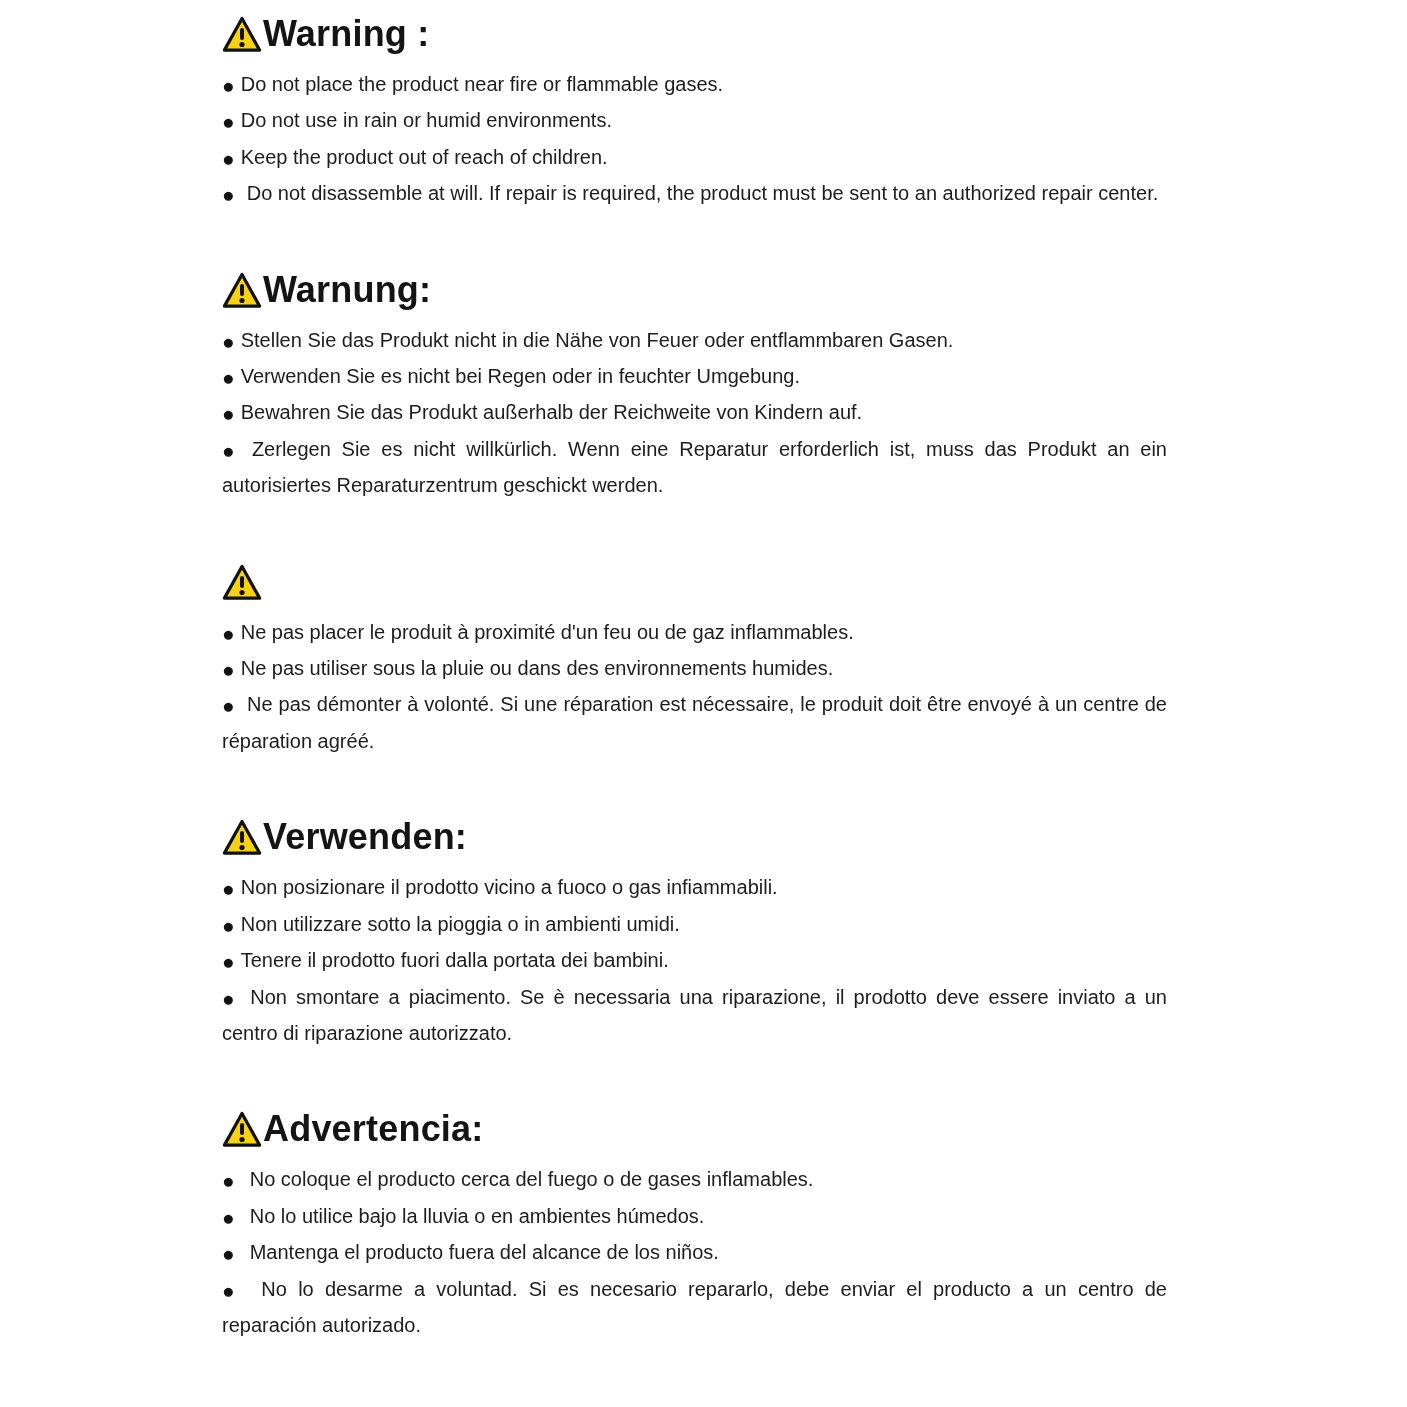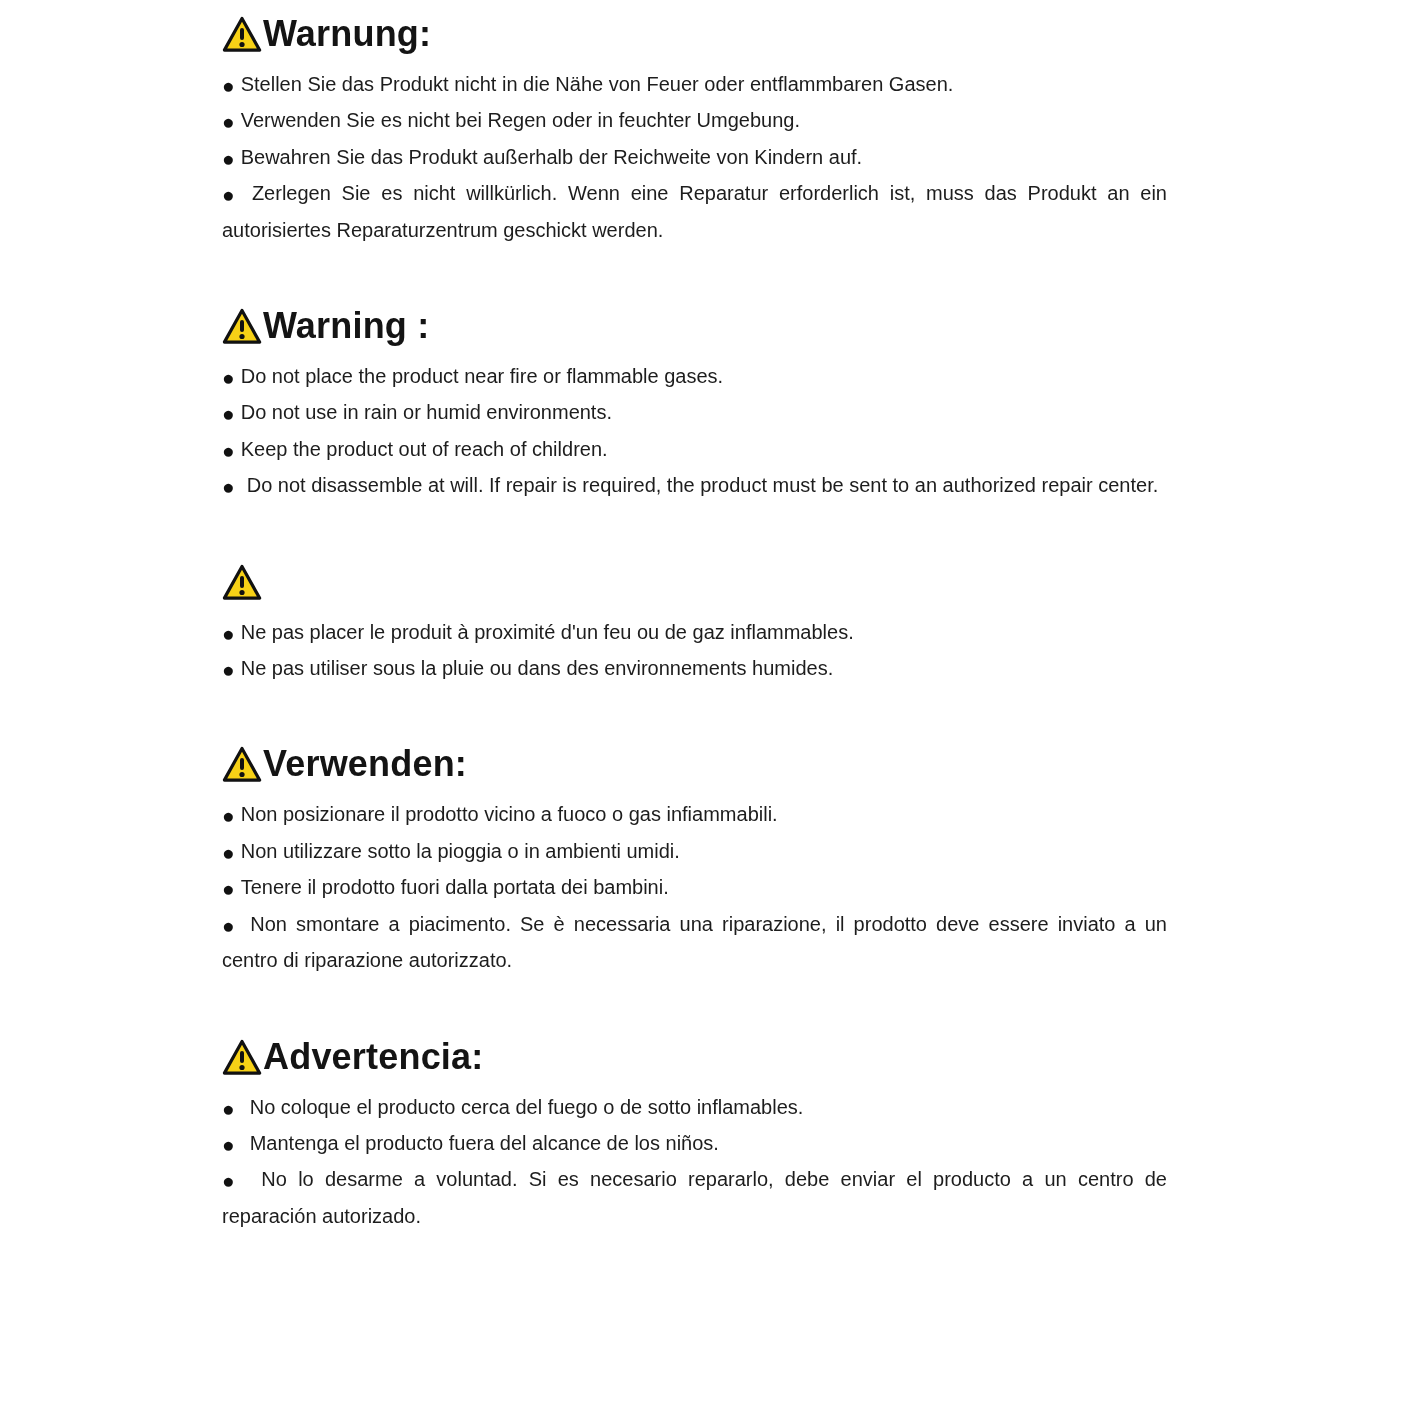--- a/index.html
+++ b/index.html
@@ -70,53 +70,54 @@
 
 <div class="page">
 
   <section class="warn-section">
     <h2 class="section-heading">
       <svg class="tri-icon" viewBox="0 0 100 92" aria-hidden="true">
         <path d="M50 6 L94 85 L6 85 Z" fill="#F7D116" stroke="#111111" stroke-width="8" stroke-linejoin="round"></path>
         <rect x="45" y="30" width="10" height="30" rx="5" fill="#111111"></rect>
         <circle cx="50" cy="71" r="6.5" fill="#111111"></circle>
       </svg>
+      <span class="heading-text">Warning :</span>
+    </h2>
+    <p class="bullet-item"><span class="dot">●</span><span>Do not place the product near fire or flammable gases.</span></p>
+    <p class="bullet-item"><span class="dot">●</span><span>Do not use in rain or humid environments.</span></p>
+    <p class="bullet-item"><span class="dot">●</span><span>Keep the product out of reach of children.</span></p>
+    <p class="bullet-item wrapped"><span class="dot">●</span><span>Do not disassemble at will. If repair is required, the product must be sent to an authorized repair center.</span></p>
+  </section>
+
+  <section class="warn-section">
+    <h2 class="section-heading">
+      <svg class="tri-icon" viewBox="0 0 100 92" aria-hidden="true">
+        <path d="M50 6 L94 85 L6 85 Z" fill="#F7D116" stroke="#111111" stroke-width="8" stroke-linejoin="round"></path>
+        <rect x="45" y="30" width="10" height="30" rx="5" fill="#111111"></rect>
+        <circle cx="50" cy="71" r="6.5" fill="#111111"></circle>
+      </svg>
       <span class="heading-text">Warnung:</span>
     </h2>
     <p class="bullet-item"><span class="dot">●</span><span>Stellen Sie das Produkt nicht in die Nähe von Feuer oder entflammbaren Gasen.</span></p>
     <p class="bullet-item"><span class="dot">●</span><span>Verwenden Sie es nicht bei Regen oder in feuchter Umgebung.</span></p>
     <p class="bullet-item"><span class="dot">●</span><span>Bewahren Sie das Produkt außerhalb der Reichweite von Kindern auf.</span></p>
     <p class="bullet-item wrapped"><span class="dot">●</span><span>Zerlegen Sie es nicht willkürlich. Wenn eine Reparatur erforderlich ist, muss das Produkt an ein autorisiertes Reparaturzentrum geschickt werden.</span></p>
   </section>
 
   <section class="warn-section">
     <h2 class="section-heading">
       <svg class="tri-icon" viewBox="0 0 100 92" aria-hidden="true">
         <path d="M50 6 L94 85 L6 85 Z" fill="#F7D116" stroke="#111111" stroke-width="8" stroke-linejoin="round"></path>
         <rect x="45" y="30" width="10" height="30" rx="5" fill="#111111"></rect>
         <circle cx="50" cy="71" r="6.5" fill="#111111"></circle>
       </svg>
-      <span class="heading-text">Warning :</span>
-    </h2>
-    <p class="bullet-item"><span class="dot">●</span><span>Do not place the product near fire or flammable gases.</span></p>
-    <p class="bullet-item"><span class="dot">●</span><span>Do not use in rain or humid environments.</span></p>
-    <p class="bullet-item"><span class="dot">●</span><span>Keep the product out of reach of children.</span></p>
-    <p class="bullet-item wrapped"><span class="dot">●</span><span>Do not disassemble at will. If repair is required, the product must be sent to an authorized repair center.</span></p>
-  </section>
-
-  <section class="warn-section">
-    <h2 class="section-heading">
-      <svg class="tri-icon" viewBox="0 0 100 92" aria-hidden="true">
-        <path d="M50 6 L94 85 L6 85 Z" fill="#F7D116" stroke="#111111" stroke-width="8" stroke-linejoin="round"></path>
-        <rect x="45" y="30" width="10" height="30" rx="5" fill="#111111"></rect>
-        <circle cx="50" cy="71" r="6.5" fill="#111111"></circle>
-      </svg>
     </h2>
     <p class="bullet-item"><span class="dot">●</span><span>Ne pas placer le produit à proximité d'un feu ou de gaz inflammables.</span></p>
     <p class="bullet-item"><span class="dot">●</span><span>Ne pas utiliser sous la pluie ou dans des environnements humides.</span></p>
+    <p class="bullet-item wrapped"><span class="dot">●</span><span>Ne pas démonter à volonté. Si une réparation est nécessaire, le produit doit être envoyé à un centre de réparation agréé.</span></p>
   </section>
 
   <section class="warn-section">
     <h2 class="section-heading">
       <svg class="tri-icon" viewBox="0 0 100 92" aria-hidden="true">
         <path d="M50 6 L94 85 L6 85 Z" fill="#F7D116" stroke="#111111" stroke-width="8" stroke-linejoin="round"></path>
         <rect x="45" y="30" width="10" height="30" rx="5" fill="#111111"></rect>
         <circle cx="50" cy="71" r="6.5" fill="#111111"></circle>
       </svg>
       <span class="heading-text">Verwenden:</span>
@@ -129,18 +130,19 @@
 
   <section class="warn-section wide-dot">
     <h2 class="section-heading">
       <svg class="tri-icon" viewBox="0 0 100 92" aria-hidden="true">
         <path d="M50 6 L94 85 L6 85 Z" fill="#F7D116" stroke="#111111" stroke-width="8" stroke-linejoin="round"></path>
         <rect x="45" y="30" width="10" height="30" rx="5" fill="#111111"></rect>
         <circle cx="50" cy="71" r="6.5" fill="#111111"></circle>
       </svg>
       <span class="heading-text">Advertencia:</span>
     </h2>
-    <p class="bullet-item"><span class="dot">●</span><span>No coloque el producto cerca del fuego o de sotto inflamables.</span></p>
+    <p class="bullet-item"><span class="dot">●</span><span>No coloque el producto cerca del fuego o de gases inflamables.</span></p>
+    <p class="bullet-item"><span class="dot">●</span><span>No lo utilice bajo la lluvia o en ambientes húmedos.</span></p>
     <p class="bullet-item"><span class="dot">●</span><span>Mantenga el producto fuera del alcance de los niños.</span></p>
     <p class="bullet-item wrapped"><span class="dot">●</span><span>No lo desarme a voluntad. Si es necesario repararlo, debe enviar el producto a un centro de reparación autorizado.</span></p>
   </section>
 
 </div>
 
 </body></html>

